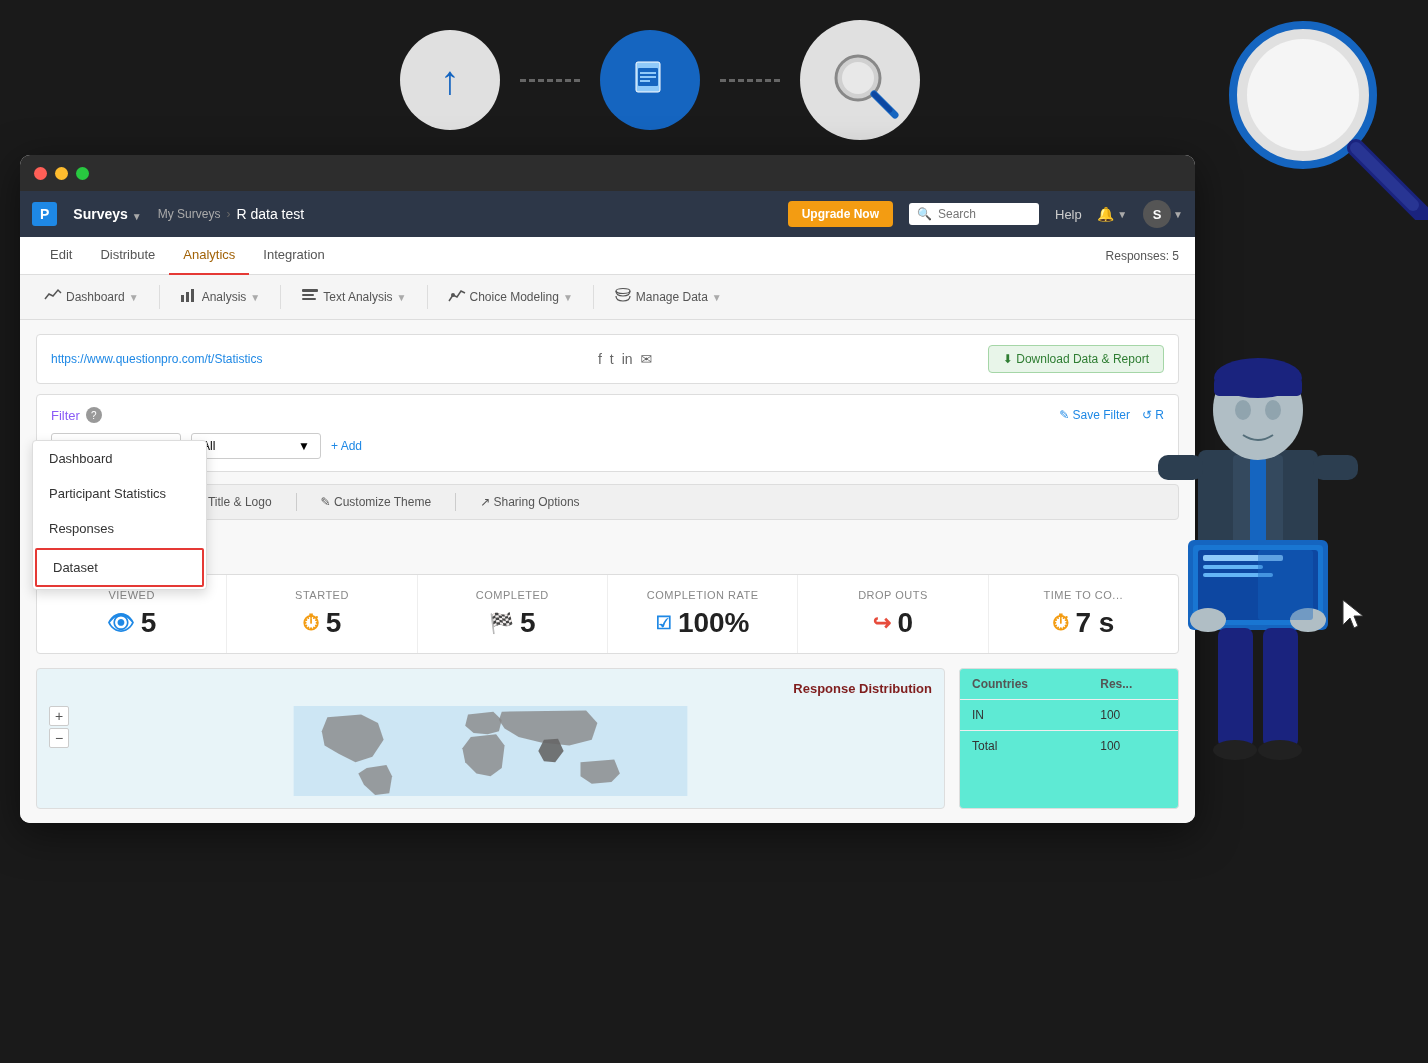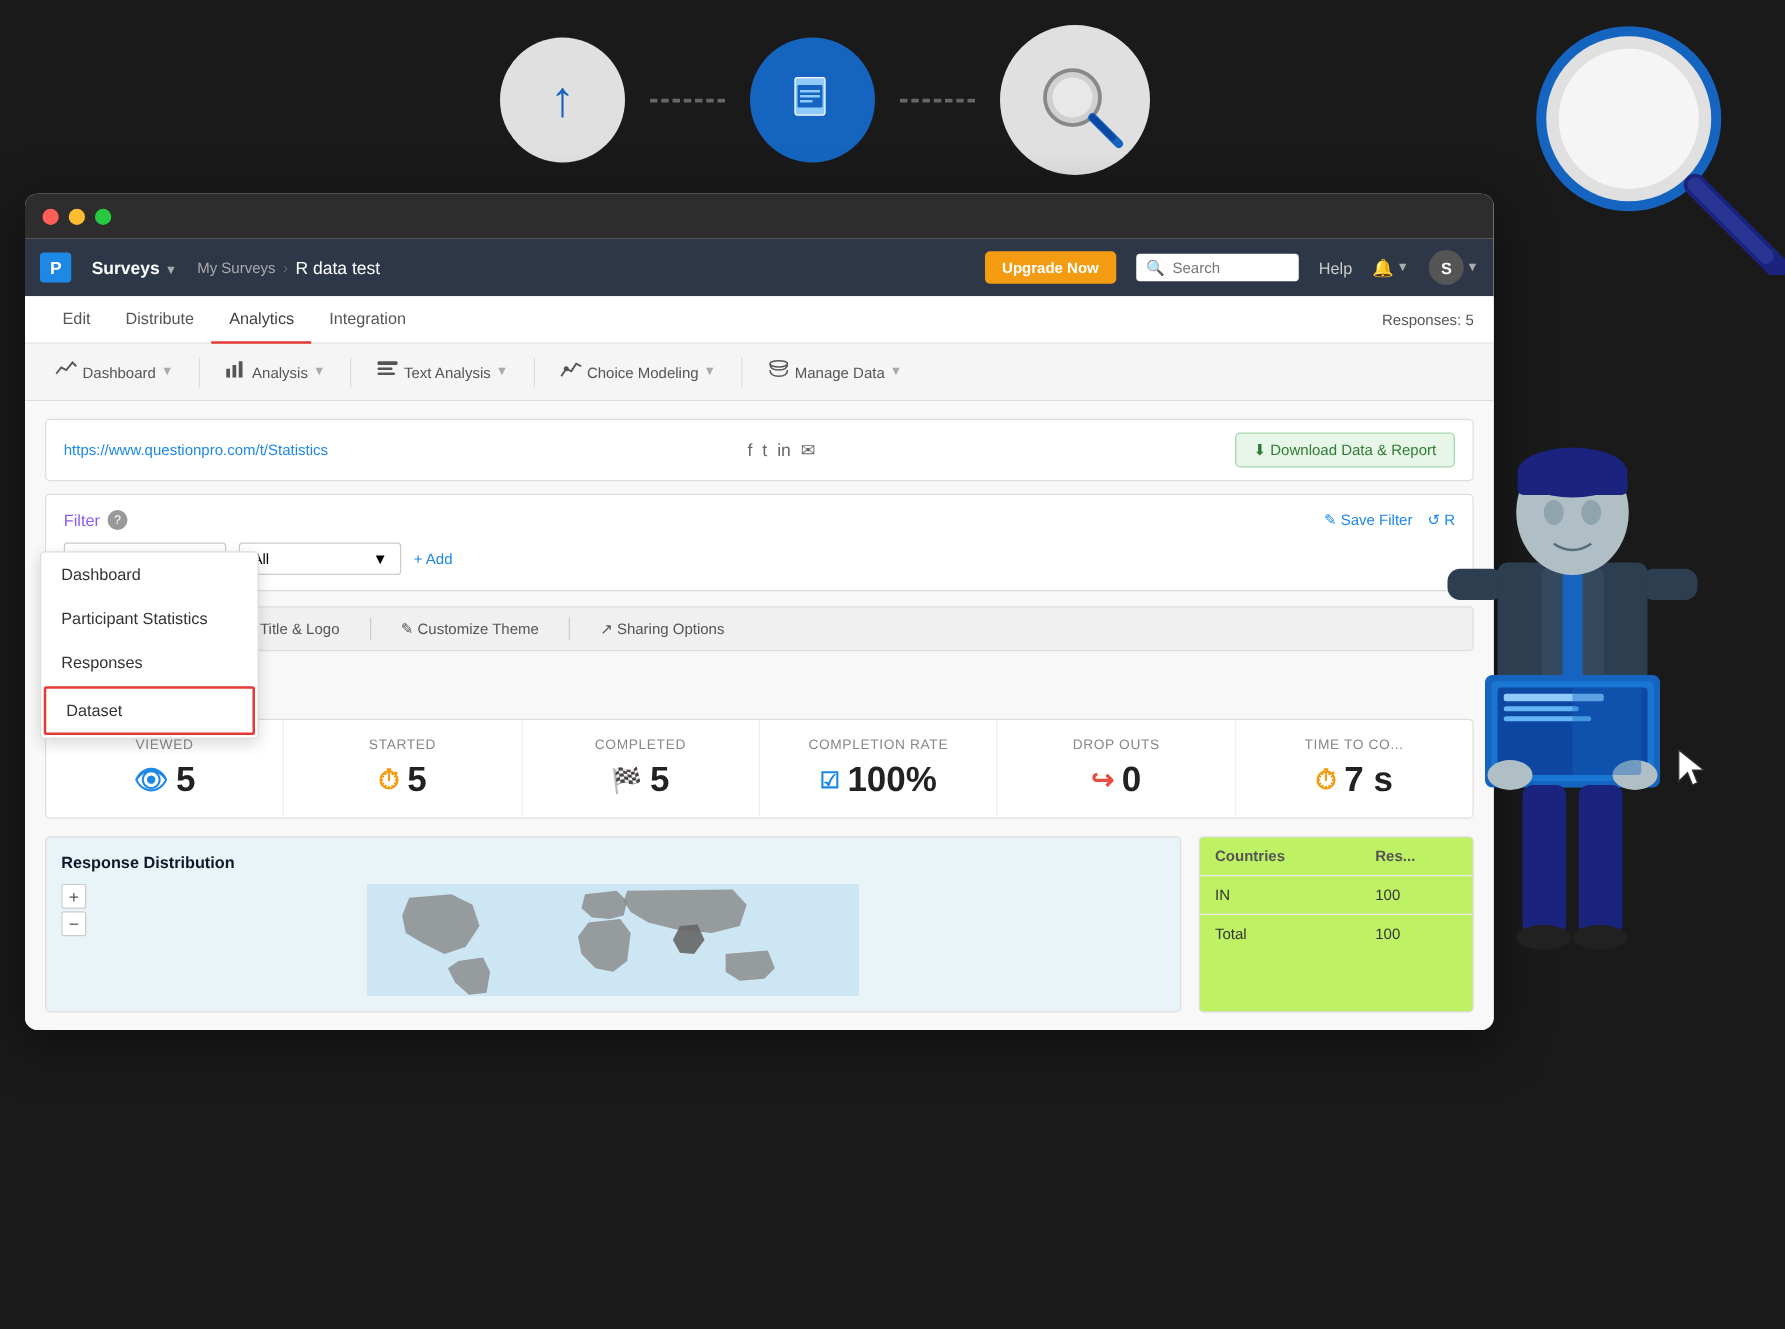--- a/index.html
+++ b/index.html
@@ -153,21 +153,21 @@
       padding: 10px 14px;
       font-size: 13px;
       color: #555;
       cursor: pointer;
       border-bottom: 2px solid transparent;
       height: 38px;
       display: flex;
       align-items: center;
     }
     .tab-item.active {
-      color: #404040;
+      color: #a16207;
       border-bottom: 2px solid #e53935;
       font-weight: 500;
     }
     .tab-responses {
       margin-left: auto;
       font-size: 12px;
       color: #555;
     }
 
     
@@ -382,23 +382,23 @@
       flex: 1;
       background: #e8f4f8;
       border: 1px solid #ddd;
       border-radius: 4px;
       padding: 12px;
       min-height: 130px;
     }
     .map-title {
       font-size: 13px;
       font-weight: 600;
-      color: #0f172a;
+      color: #7f1d1d;
       margin-bottom: 10px;
-      text-align: left;
+      text-align: right;
     }
     .map-placeholder {
       width: 100%;
       height: 90px;
       position: relative;
       overflow: hidden;
     }
     .map-controls {
       position: absolute;
       top: 0;
@@ -417,21 +417,21 @@
       display: flex;
       align-items: center;
       justify-content: center;
       font-size: 14px;
       color: #555;
     }
 
     
     .countries-section {
       width: 220px;
-      background: #bef264;
+      background: #5eead4;
       border: 1px solid #ddd;
       border-radius: 4px;
     }
     .countries-table {
       width: 100%;
       border-collapse: collapse;
       font-size: 12px;
     }
     .countries-table th {
       padding: 8px 12px;

